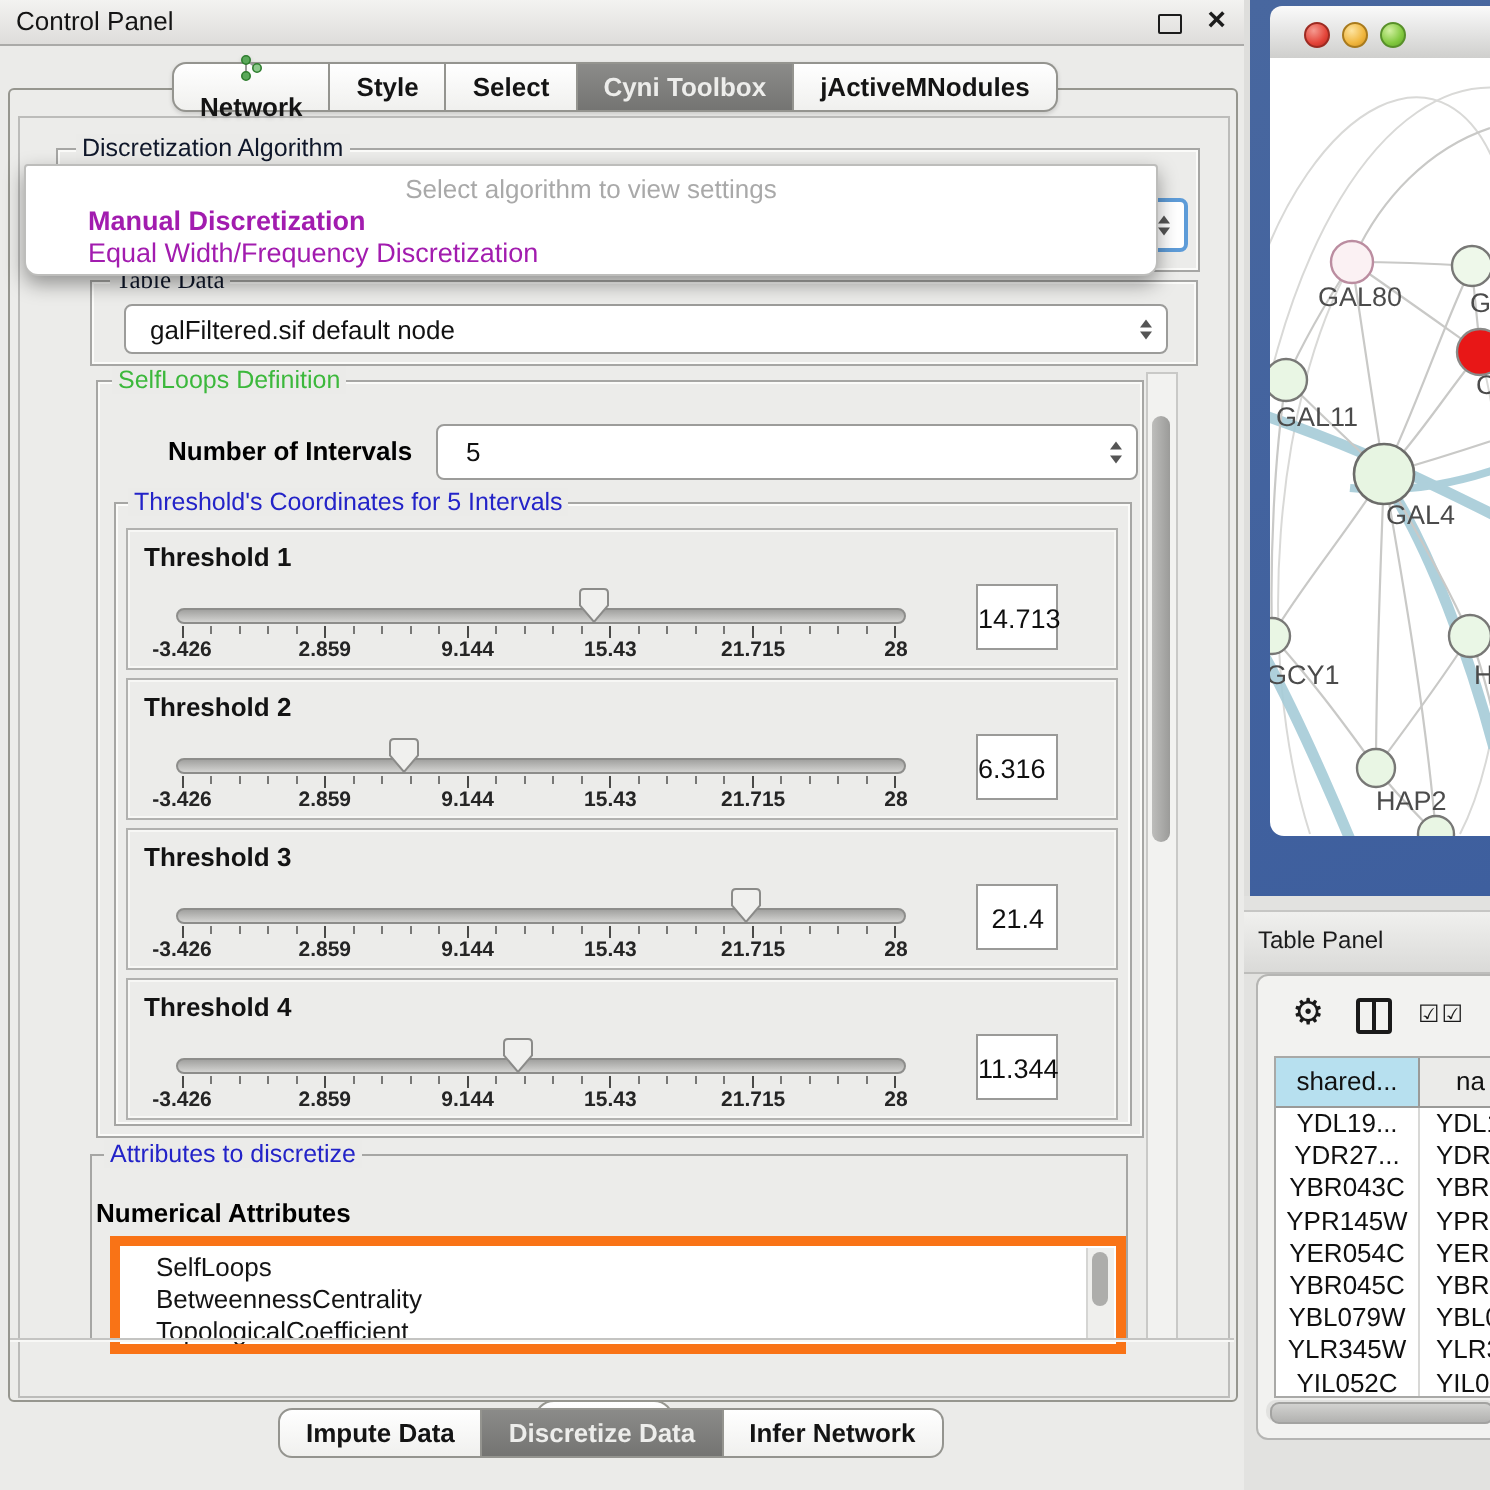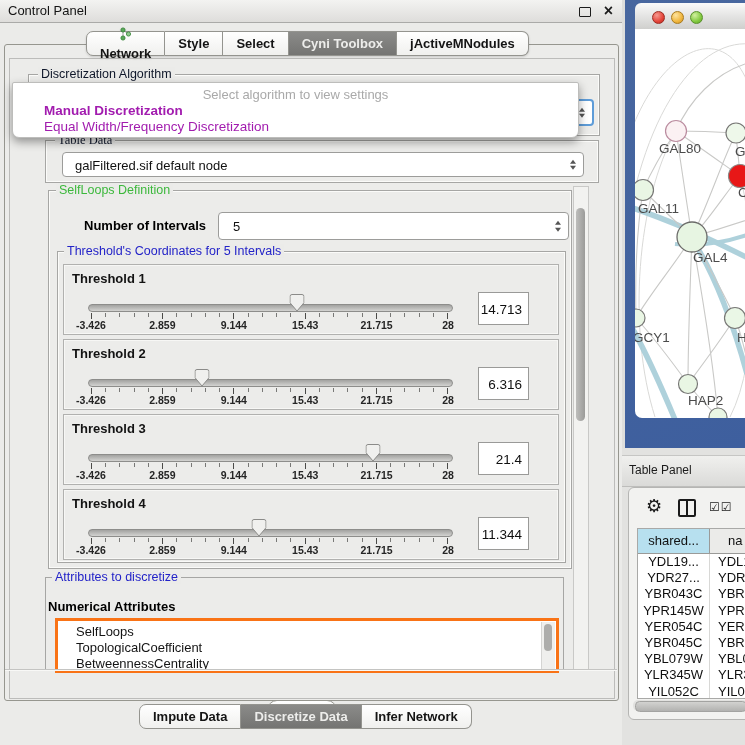--- a/index.html
+++ b/index.html
@@ -65,26 +65,26 @@
   .tbox .tlabel{position:absolute;left:8px;top:6px;font-size:13px;font-weight:700;color:#131313;}
   .slider-area{position:absolute;left:27px;top:0;width:357px;height:69px;}
   .track{position:absolute;left:-3px;top:39px;width:363px;height:6px;border:1px solid #8d8d8b;border-radius:4px;
     background:linear-gradient(#a2a2a0,#d3d3d1);}
   .ticks-minor{position:absolute;left:0;top:48px;width:358px;height:4px;
     background:repeating-linear-gradient(90deg,#787876 0 1px,transparent 1px 14.24px);}
   .ticks-major{position:absolute;left:0;top:48px;width:358px;height:6px;
     background:repeating-linear-gradient(90deg,#4a4a48 0 1px,transparent 1px 71.2px);}
   .tlab{position:absolute;top:54px;transform:translateX(-50%);font-size:10.5px;font-weight:700;color:#252525;white-space:nowrap;}
   .handle{position:absolute;top:29px;width:15px;height:18px;transform:translateX(-50%);z-index:2;}
-  .vbox{position:absolute;right:29px;top:27px;width:51px;height:33px;background:#fff;border:1px solid #9a9a98;
+  .vbox{position:absolute;right:29px;top:27px;width:41px;height:33px;background:#fff;border:1px solid #9a9a98;
     font-size:13.5px;color:#0f0f0f;text-align:right;line-height:33px;padding-right:6px;box-sizing:border-box;}
 
   
   .attr-list{position:absolute;left:55px;top:618px;width:498px;height:49px;background:#fff;
-    border:3px solid #f97316;overflow:hidden;}
+    border:5px solid #f97316;overflow:hidden;}
   .attr-item{font-size:13px;color:#141414;padding-left:18px;height:16px;line-height:16px;white-space:nowrap;}
   .list-scroll{position:absolute;right:1px;top:1px;width:13px;height:47px;background:#efefed;border-left:1px solid #d5d5d3;}
   .list-scroll .thumb{position:absolute;left:2px;top:2px;width:8px;height:27px;border-radius:4px;background:#adadab;}
 
   .sep{position:absolute;left:5px;top:669px;width:612px;height:0;border-top:1px solid #c4c4c2;border-bottom:1px solid #f8f8f6;}
   .apply-btn{position:absolute;left:267px;top:700px;width:68px;height:21px;border:1px solid #96968f;border-radius:10px;
     background:linear-gradient(#ffffff,#e6e6e4);font-size:13px;color:#141414;text-align:center;line-height:20px;}
 
   .bottom-tabbar{position:absolute;left:139px;top:704px;height:24px;display:flex;z-index:15;}
 
@@ -300,22 +300,22 @@
     <div class="vscroll">
       <div class="thumb"></div>
     </div>
 
     <div class="group" style="left:45px;top:577px;width:517px;height:93px;border-bottom:none;box-shadow:none;">
       <span class="g-label blue" style="left:6px;">Attributes to discretize</span>
     </div>
     <span class="blabel" style="left:48px;top:599px;">Numerical Attributes</span>
     <div class="attr-list">
       <div class="attr-item" style="margin-top:3px;">SelfLoops</div>
+      <div class="attr-item">BetweennessCentrality</div>
       <div class="attr-item">TopologicalCoefficient</div>
-      <div class="attr-item">BetweennessCentrality</div>
       <div class="list-scroll">
           <div class="thumb"></div>
         </div>
     </div>
 
     <div class="sep"></div>
     <div class="apply-btn">Apply</div>
 
     <div class="bottom-tabbar">
       <div class="tab first">

